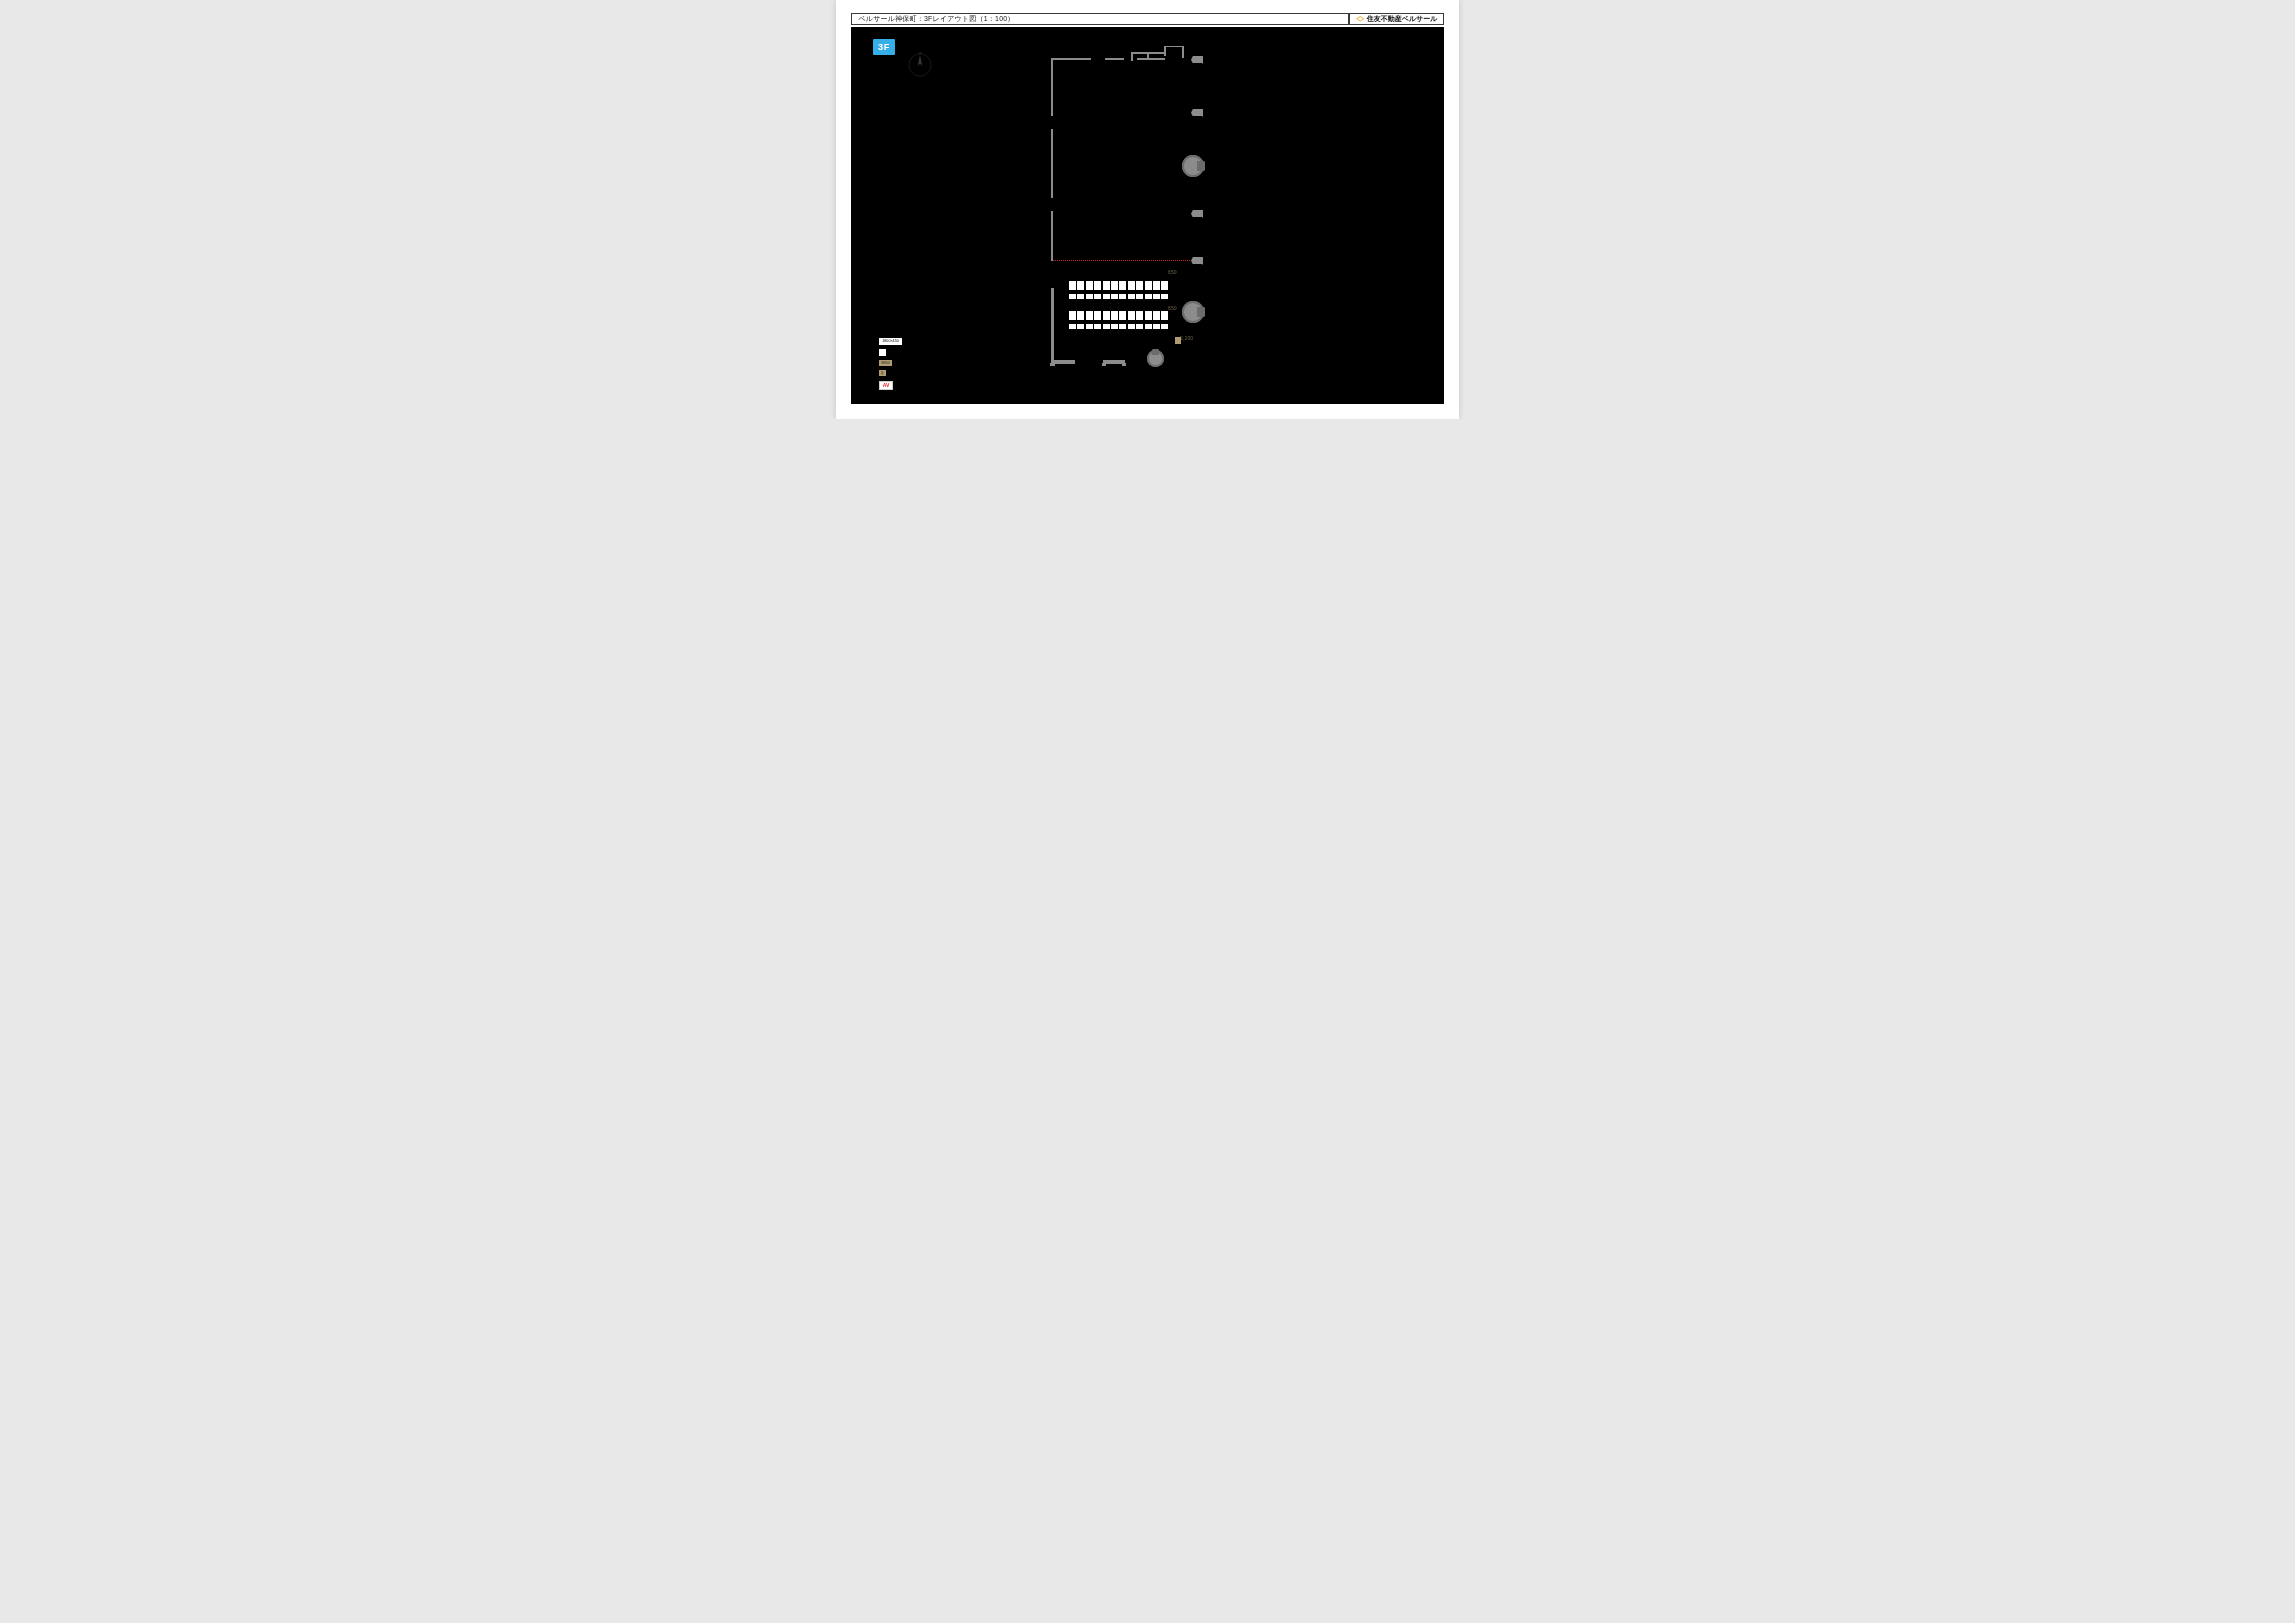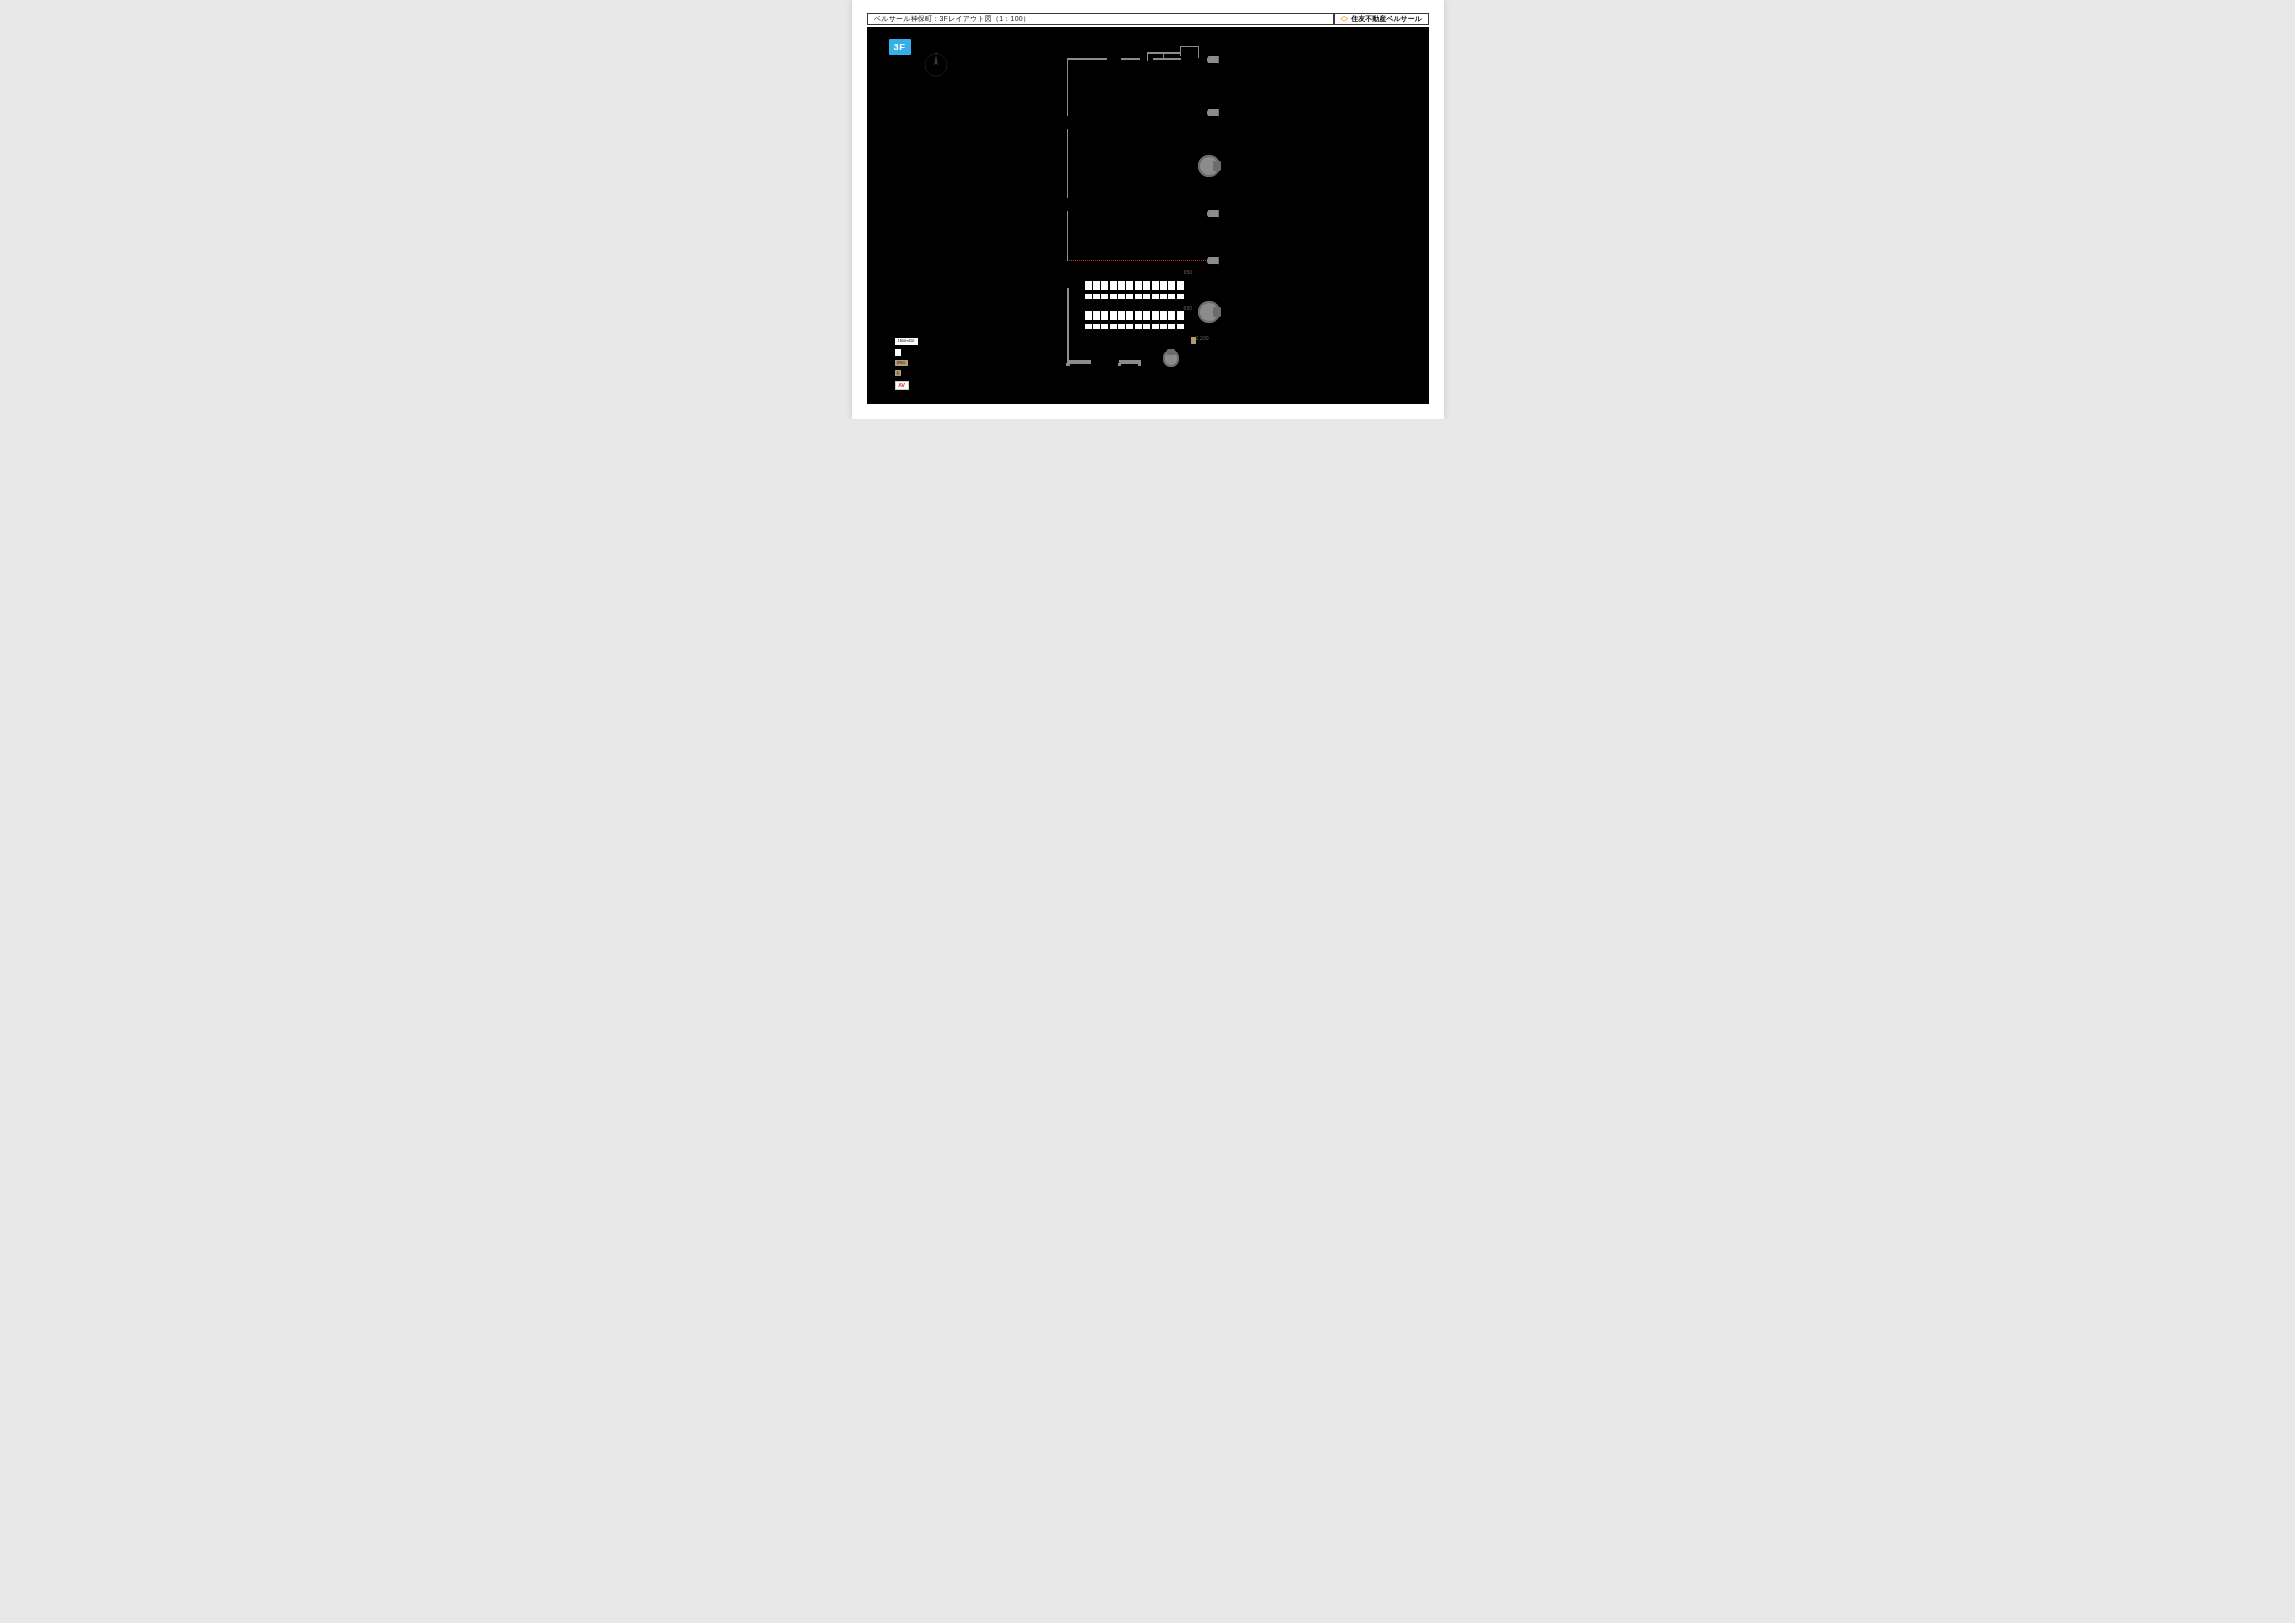--- a/index.html
+++ b/index.html
@@ -11,20 +11,21 @@
     --accent-blue:#36aee7;
     --accent-orange:#f3b13a;
     --av-red:#e02020;
     --beige:#b09b72;
     --dim:#6d614b;
   }
   html,body{margin:0;padding:0;background:#e8e8e8;font-family:"Hiragino Kaku Gothic ProN","Yu Gothic","Meiryo",sans-serif;}
   .stage{
     width:592px;height:419px;position:relative;margin:0 auto;background:var(--paper);
     box-shadow:0 0 6.5px rgba(0,0,0,.15);
+    padding-left:31px;
   }
   .titlebar{
     position:absolute;left:15px;top:13px;right:15px;height:12px;
     display:flex;justify-content:space-between;align-items:stretch;font-size:0;
   }
   .title-box{
     border:0.5px solid #3a3a3a;padding:1.9px 6.5px;font-size:7px;letter-spacing:0.2px;
     color:#111;display:flex;align-items:center;white-space:nowrap;width:calc(100% - 106px);
   }
   .brand-box{

